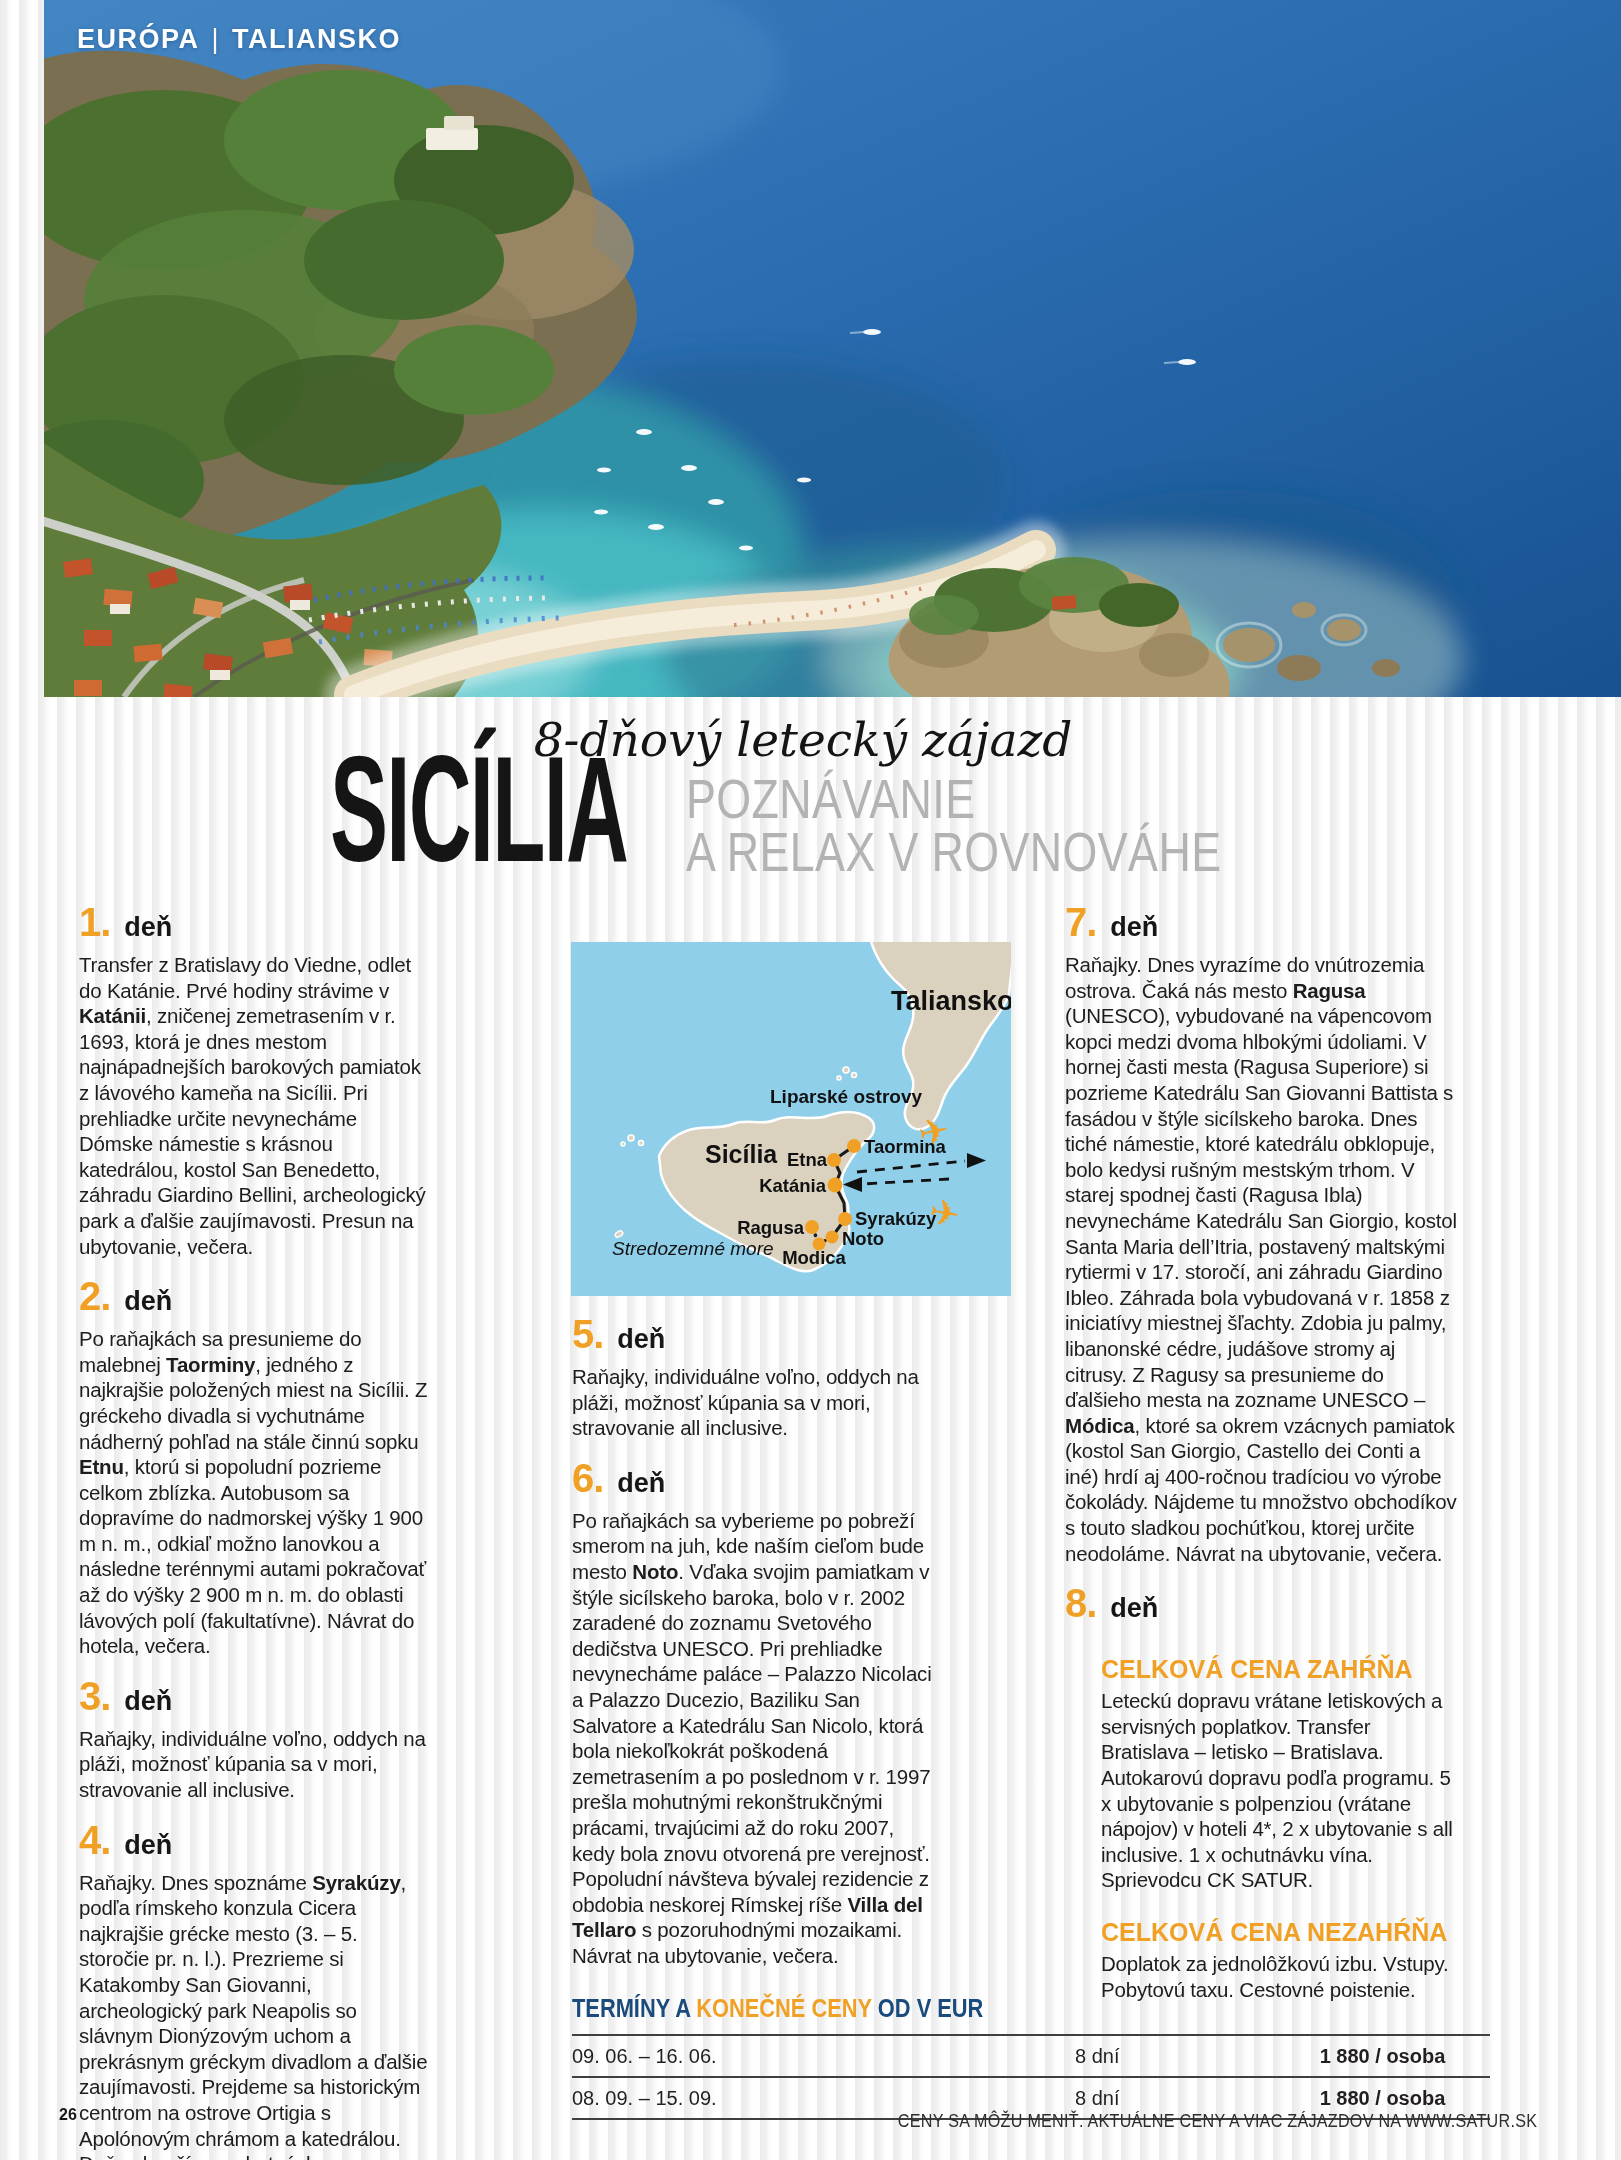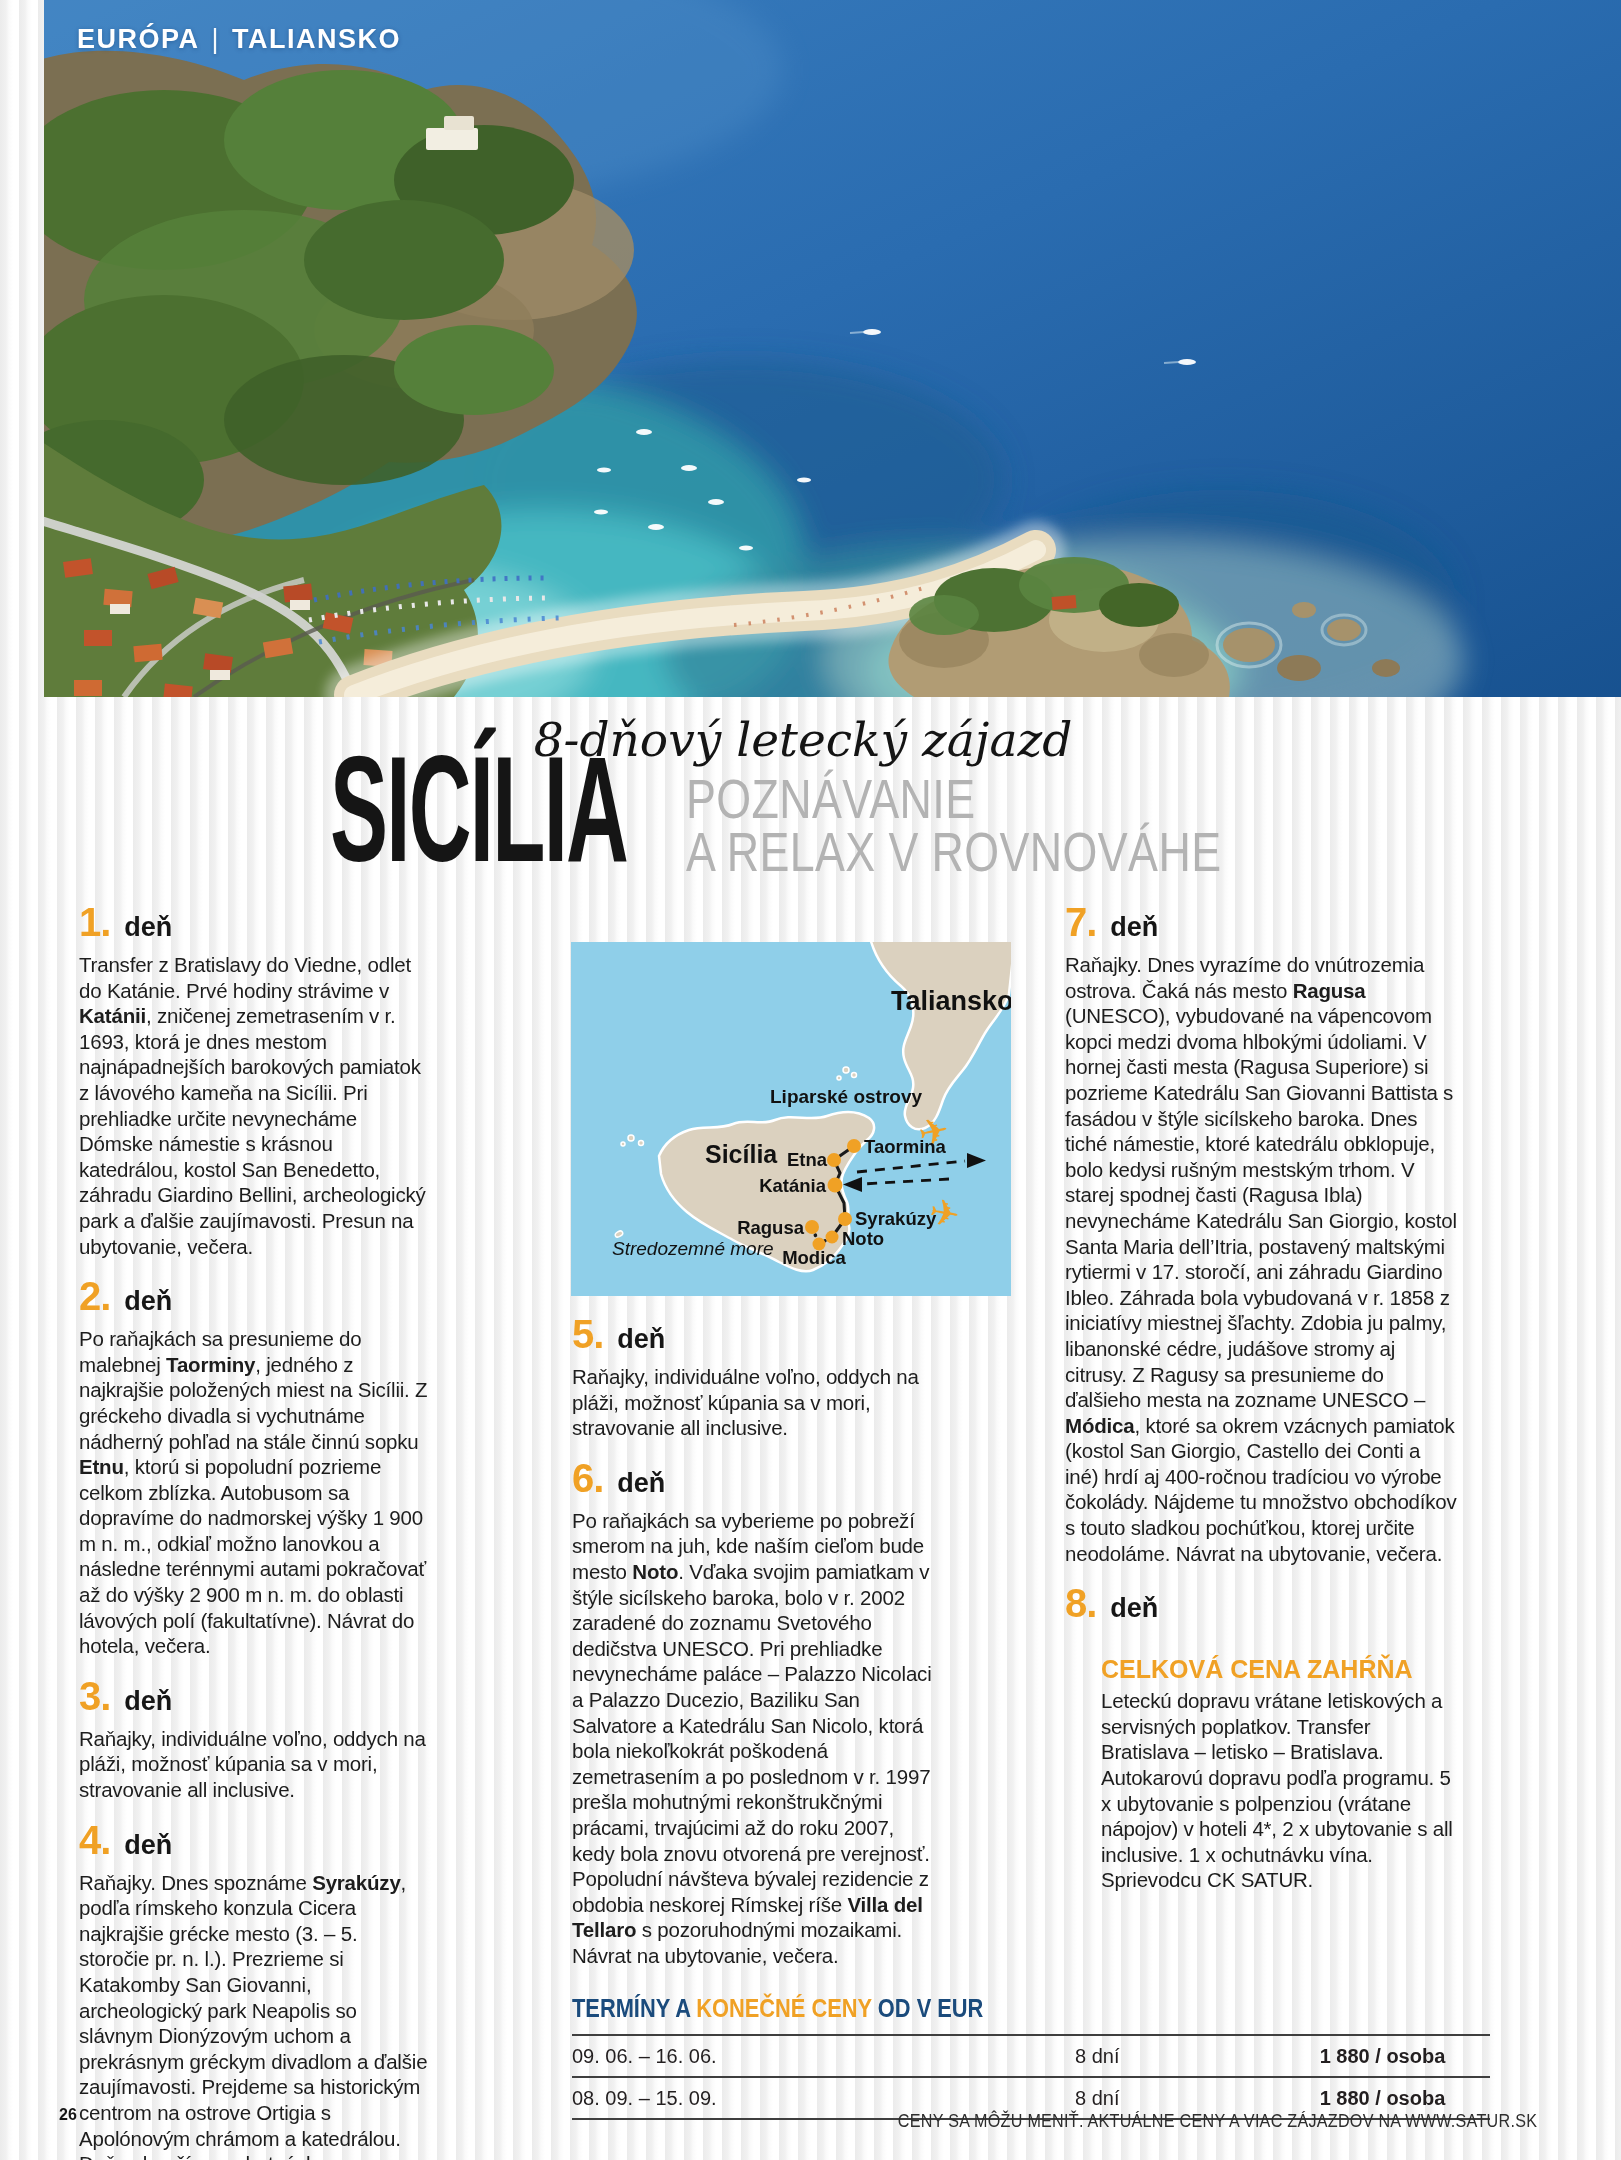--- a/index.html
+++ b/index.html
@@ -284,20 +284,24 @@
       <div class="day">
         <div class="day-head">
           <span class="day-num">8.</span>
           <span class="day-word">deň</span>
         </div>
       </div>
       <div class="cena">
         <div class="cena-head">CELKOVÁ CENA ZAHŔŇA</div>
         <p>Leteckú dopravu vrátane letiskových a servisných poplatkov. Transfer Bratislava – letisko – Bratislava. Autokarovú dopravu podľa programu. 5 x ubytovanie s polpenziou (vrátane nápojov) v hoteli 4*, 2 x ubytovanie s all inclusive. 1 x ochutnávku vína. Sprievodcu CK SATUR.</p>
       </div>
+      <div class="cena">
+        <div class="cena-head">CELKOVÁ CENA NEZAHŔŇA</div>
+        <p>Doplatok za jednolôžkovú izbu. Vstupy. Pobytovú taxu. Cestovné poistenie.</p>
+      </div>
     </div>
 
   <div class="map">
     <svg viewBox="0 0 440 354">
       <rect width="440" height="354" fill="#8FCFE9"></rect>
 
       <path fill="#DBD1BF" stroke="#FFFFFF" stroke-width="2.5" d="M 299,-4 C 305,18 318,34 330,44 C 342,54 345,70 340,84 C 336,96 330,104 333,116 C 336,128 344,134 342,146 C 340,158 332,164 334,174 C 336,184 344,190 354,186 C 364,182 368,170 372,158 C 376,146 384,138 392,128 C 402,116 408,100 416,88 C 424,76 434,66 438,52 L 444,-4 Z"></path>
 
       <path fill="#DBD1BF" stroke="#FFFFFF" stroke-width="2.5" d="M 88,214 C 94,200 106,192 118,188 C 132,183 148,188 162,182 C 176,176 190,184 204,178 C 220,171 240,180 256,174 C 270,169 286,168 298,176 C 306,182 304,192 296,198 L 288,206 C 282,214 276,222 272,232 C 268,242 272,252 276,260 C 279,267 276,276 278,284 C 280,292 274,300 268,308 C 262,316 252,324 242,328 C 232,332 220,326 208,320 C 194,312 176,306 162,298 C 148,290 130,282 116,270 C 104,260 94,246 90,232 Z"></path>
 

